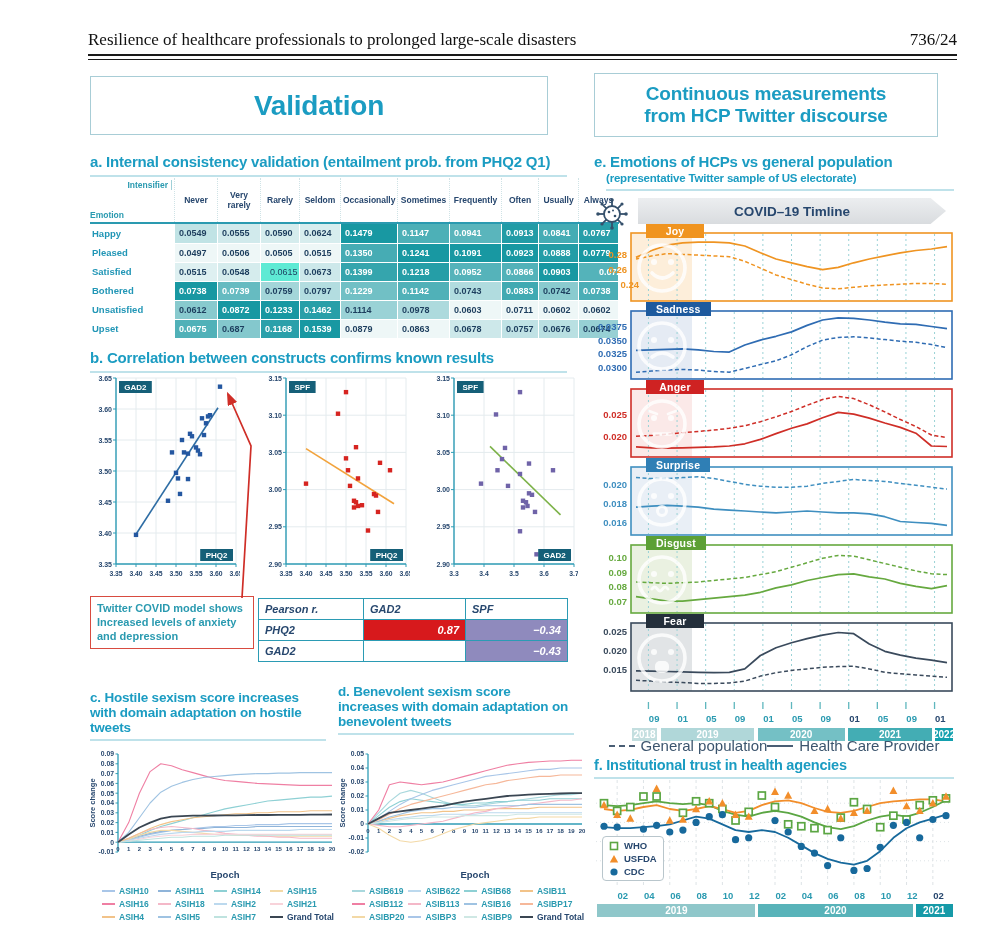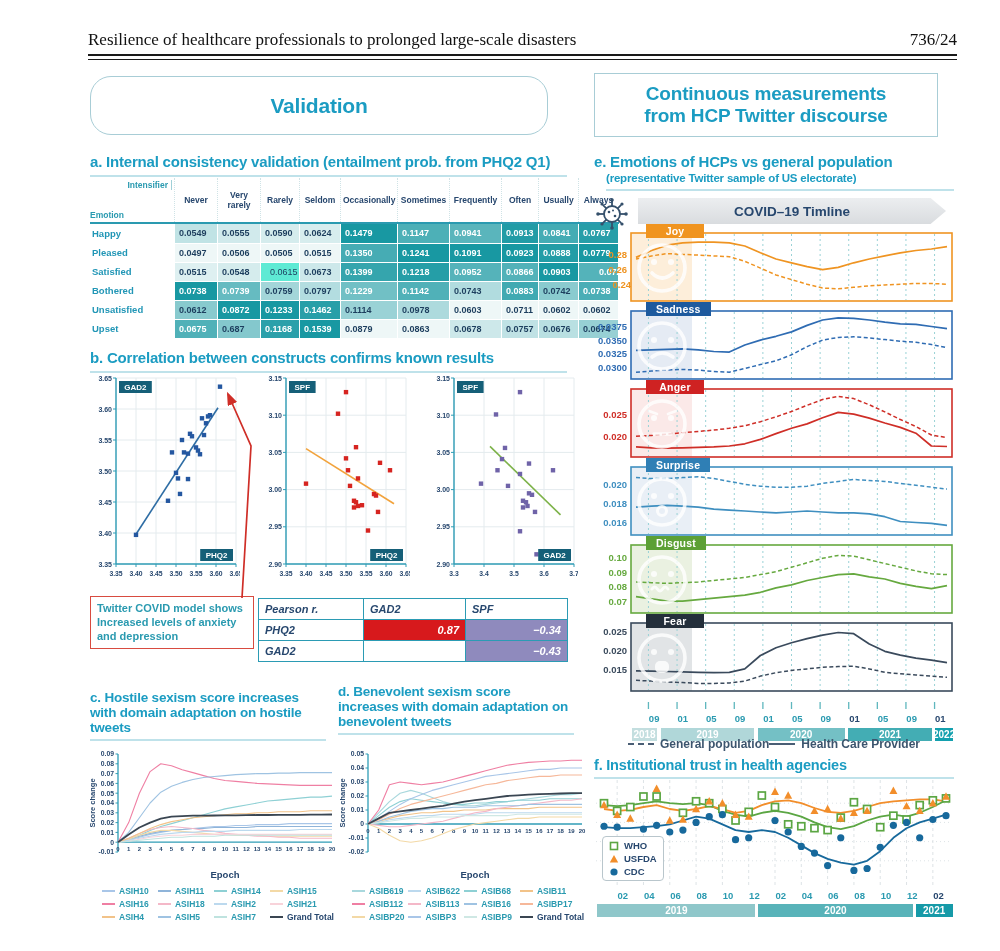--- a/index.html
+++ b/index.html
@@ -20,38 +20,38 @@
   .pearson td.purple{background:#8f8abd;color:#fff;text-align:right;}
   .legend-grid{position:absolute;display:grid;grid-template-columns:repeat(4,1fr);row-gap:3px;column-gap:4px;font-size:8.5px;font-weight:bold;color:#2a9ab0;}
   .legend-grid .ent{display:flex;align-items:center;gap:4px;white-space:nowrap;}
   .legend-grid .dash{display:inline-block;width:13px;height:2px;flex:0 0 13px;}
   .pill{position:absolute;color:#fff;font-weight:bold;font-size:10.5px;text-align:center;padding:1px 10px;letter-spacing:0.2px;}
   .banner{position:absolute;background:linear-gradient(#eceef0,#d9dcdf);clip-path:polygon(0 0,95% 0,100% 50%,95% 100%,0 100%);display:flex;align-items:center;justify-content:center;color:#27476e;font-weight:bold;font-size:13.5px;}
   .ylab{position:absolute;text-align:right;font-weight:bold;font-size:9.5px;}
   .mon{position:absolute;width:22px;text-align:right;font-size:9.5px;font-weight:bold;color:#2a9ab0;}
   .mon.dark{color:#27476e;}
   .band{position:absolute;height:13px;color:#fff;font-weight:bold;font-size:10px;display:flex;align-items:center;justify-content:center;}
-  .eleg{position:absolute;display:flex;justify-content:center;font-size:12px;font-weight:bold;color:#3c556e;}
+  .eleg{position:absolute;display:flex;justify-content:center;font-size:15px;font-weight:normal;color:#3c556e;}
   .eleg .ent{display:flex;align-items:center;gap:6px;}
   .fleg{position:absolute;border:1px solid #b9c6cc;border-radius:4px;background:rgba(255,255,255,0.95);padding:3px 6px;font-size:9.5px;font-weight:bold;color:#27476e;display:flex;flex-direction:column;gap:2px;}
   .fleg .ent{display:flex;align-items:center;gap:5px;}
   svg{display:block;}
 </style>
 </head>
 <body>
 
 <div class="pg-header">
   <span>Resilience of healthcare professionals to prolonged large-scale disasters</span>
   <span>736/24</span>
 </div>
 <div class="rule1"></div>
 <div class="rule2"></div>
 
 <div class="abs" id="leftCol" style="left:88px;top:0;width:492px;height:951px;">
-  <div class="tbox" style="left:2px;top:76px;width:456px;height:57px;font-size:21px;border-radius:21px;">
+  <div class="tbox" style="left:2px;top:76px;width:456px;height:57px;font-size:28px;">
     <span>Validation</span>
   </div>
 
   <div class="abs sec-title" style="left:2px;top:154px;width:477px;">a. Internal consistency validation (entailment prob. from PHQ2 Q1)</div>
   <div class="abs" id="tableA" style="left:2px;top:178px;">
       <table class="consist" style="width: 474px;">
         <tbody>
           <tr>
             <td style="width: 80px; height: 44px; position: relative; border-bottom: 2px solid rgb(42, 154, 176);">
               <div style="position:absolute;top:2px;right:2px;color:#2a9ab0;font-weight:bold;font-size:8.5px;border-right:1px solid #9fd0d8;padding-right:3px;">Intensifier</div>
@@ -674,21 +674,21 @@
           <circle cx="32" cy="36" r="23"></circle>
           <circle cx="24" cy="30" r="3" fill="#fff" stroke="none"></circle>
           <circle cx="41" cy="30" r="3" fill="#fff" stroke="none"></circle>
           <path d="M22 41 Q32 51 43 41"></path>
         </g>
         <rect x="1" y="1" width="321" height="68" fill="none" stroke="#ef9422" stroke-width="1.6"></rect>
       </svg>
       <div class="pill" style="left: 52px; top: 224px; background: rgb(240, 148, 31); min-width: 38px;">Joy</div>
       <div class="ylab" style="left: 0px; width: 33px; top: 248.605px; color: rgb(239, 148, 34);">0.28</div>
       <div class="ylab" style="left: 0px; width: 33px; top: 263.914px; color: rgb(239, 148, 34);">0.26</div>
-      <div class="ylab" style="left: 4px; width: 33px; top: 279.222px; color: rgb(239, 148, 34);">0.24</div>
+      <div class="ylab" style="left: 12px; width: 33px; top: 279.222px; color: rgb(239, 148, 34);">0.24</div>
       <svg width="323" height="70" style="position:absolute;left:36px;top:310px;">
         <rect x="1" y="1" width="61" height="68" fill="rgba(80,120,180,0.15)"></rect>
         <line x1="18.439999999999998" y1="2" x2="18.439999999999998" y2="68" stroke="#9ad2d6" stroke-width="1" stroke-dasharray="2,3"></line>
         <line x1="47.052" y1="2" x2="47.052" y2="68" stroke="#9ad2d6" stroke-width="1" stroke-dasharray="2,3"></line>
         <line x1="75.664" y1="2" x2="75.664" y2="68" stroke="#9ad2d6" stroke-width="1" stroke-dasharray="2,3"></line>
         <line x1="104.276" y1="2" x2="104.276" y2="68" stroke="#9ad2d6" stroke-width="1" stroke-dasharray="2,3"></line>
         <line x1="132.88799999999998" y1="2" x2="132.88799999999998" y2="68" stroke="#9ad2d6" stroke-width="1" stroke-dasharray="2,3"></line>
         <line x1="161.49999999999997" y1="2" x2="161.49999999999997" y2="68" stroke="#9ad2d6" stroke-width="1" stroke-dasharray="2,3"></line>
         <line x1="190.11200000000002" y1="2" x2="190.11200000000002" y2="68" stroke="#9ad2d6" stroke-width="1" stroke-dasharray="2,3"></line>
         <line x1="218.72400000000002" y1="2" x2="218.72400000000002" y2="68" stroke="#9ad2d6" stroke-width="1" stroke-dasharray="2,3"></line>

